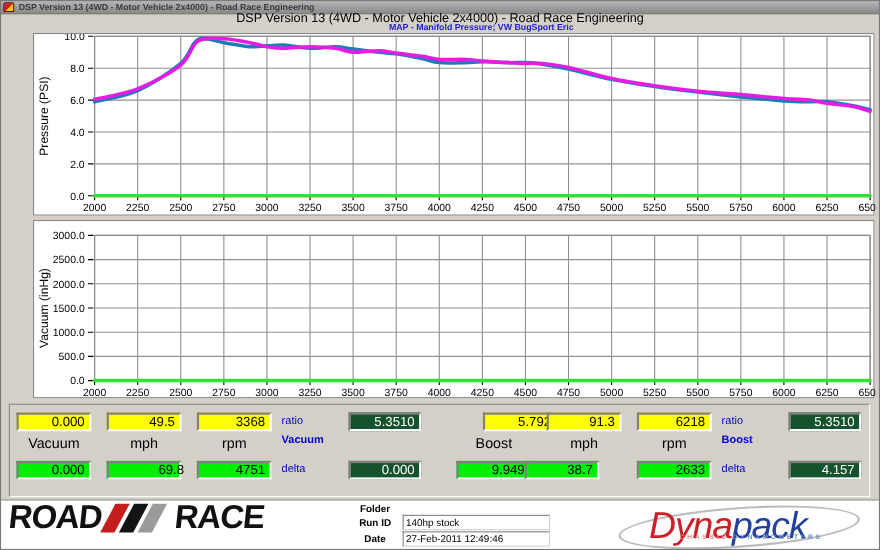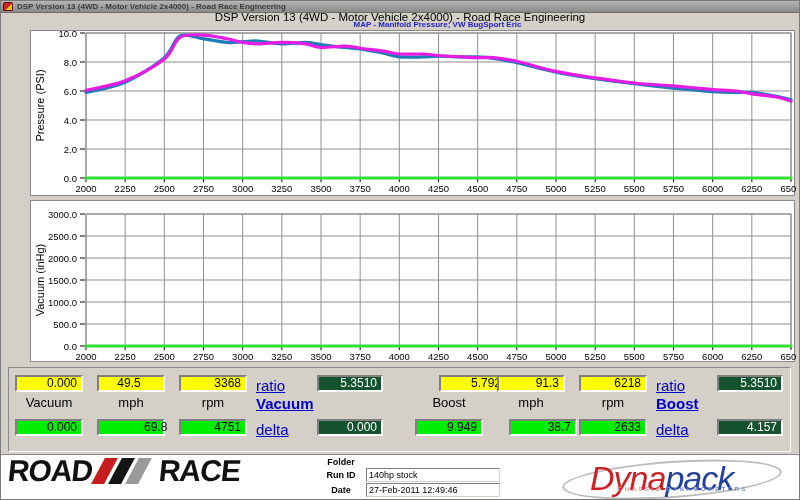--- a/index.html
+++ b/index.html
@@ -45,21 +45,21 @@
     border:1px solid;border-color:#8a8a8a #ffffff #ffffff #8a8a8a;
   }
   .vbox{
     position:absolute;width:68px;height:17px;box-sizing:border-box;
     border:2px solid;border-color:#808080 #ffffff #ffffff #808080;
     font-size:12px;line-height:13px;text-align:right;padding-right:4px;color:#000;
   }
   .ylw{background:#ffff00;}
   .grn{background:#00ee00;}
   .blu{background:#14532d;color:#ffffff;width:66px;}
-  .rlabel{position:absolute;font-size:15px;color:#0000cc;text-decoration:underline;}
+  .rlabel{position:absolute;font-size:10px;color:#0000cc;}
   .rlabel.bold{font-weight:bold;}
   .klabel{position:absolute;width:68px;text-align:center;font-size:13px;color:#000;}
   
   .footer{
     position:absolute;left:0;top:454px;width:800px;height:46px;
     background:#ffffff;border-top:1px solid #8a8a8a;box-sizing:border-box;
   }
   .rr-logo{position:absolute;left:8px;top:2px;width:310px;height:42px;}
   .rr-row{display:flex;align-items:center;height:28px;}
   .rr-word{font-size:30px;font-weight:bold;color:#111;transform:skewX(-6deg) scaleY(1.0);letter-spacing:-1px;line-height:26px;}
@@ -263,21 +263,21 @@
       <line x1="760" y1="145" x2="760" y2="149" stroke="#000" stroke-width="1"></line>
       <text x="760" y="159" text-anchor="middle" font-size="9.5" fill="#000" font-family="Liberation Sans, sans-serif">6500</text>
       <text x="0" y="0" text-anchor="middle" font-size="11" fill="#000" font-family="Liberation Sans, sans-serif" transform="translate(13 79) rotate(-90)">Vacuum (inHg)</text>
       <path d="M55 145 L 760 145" fill="none" stroke="#35e035" stroke-width="3.2" stroke-linecap="round" stroke-linejoin="round"></path>
     </svg>
   </div>
 
 <div class="data-panel">
 
   <div class="vbox ylw" style="left:6px;top:7px;">0.000</div>
-  <div class="vbox ylw" style="left:88px;top:7px;text-align:center;">49.5</div>
+  <div class="vbox ylw" style="left:88px;top:7px;">49.5</div>
   <div class="vbox ylw" style="left:170px;top:7px;">3368</div>
   <div class="rlabel" style="left:247px;top:9px;">ratio</div>
   <div class="vbox blu" style="left:308px;top:7px;">5.3510</div>
 
   <div class="klabel" style="left:6px;top:27px;">Vacuum</div>
   <div class="klabel" style="left:88px;top:27px;">mph</div>
   <div class="klabel" style="left:170px;top:27px;">rpm</div>
   <div class="rlabel bold" style="left:247px;top:27px;">Vacuum</div>
 
   <div class="vbox grn" style="left:6px;top:51px;">0.000</div>
@@ -291,21 +291,21 @@
   <div class="vbox ylw" style="left:570px;top:7px;">6218</div>
   <div class="rlabel" style="left:647px;top:9px;">ratio</div>
   <div class="vbox blu" style="left:708px;top:7px;">5.3510</div>
 
   <div class="klabel" style="left:406px;top:27px;">Boost</div>
   <div class="klabel" style="left:488px;top:27px;">mph</div>
   <div class="klabel" style="left:570px;top:27px;">rpm</div>
   <div class="rlabel bold" style="left:647px;top:27px;">Boost</div>
 
   <div class="vbox grn" style="left:406px;top:51px;">9.949</div>
-  <div class="vbox grn" style="left:500px;top:51px;">38.7</div>
+  <div class="vbox grn" style="left:468px;top:51px;">38.7</div>
   <div class="vbox grn" style="left:570px;top:51px;">2633</div>
   <div class="rlabel" style="left:647px;top:53px;">delta</div>
   <div class="vbox blu" style="left:708px;top:51px;">4.157</div>
 </div>
 
 <div class="footer">
   <div class="rr-logo">
     <div class="rr-row">
       <span class="rr-word">ROAD</span>
       <span class="rr-slashes">

